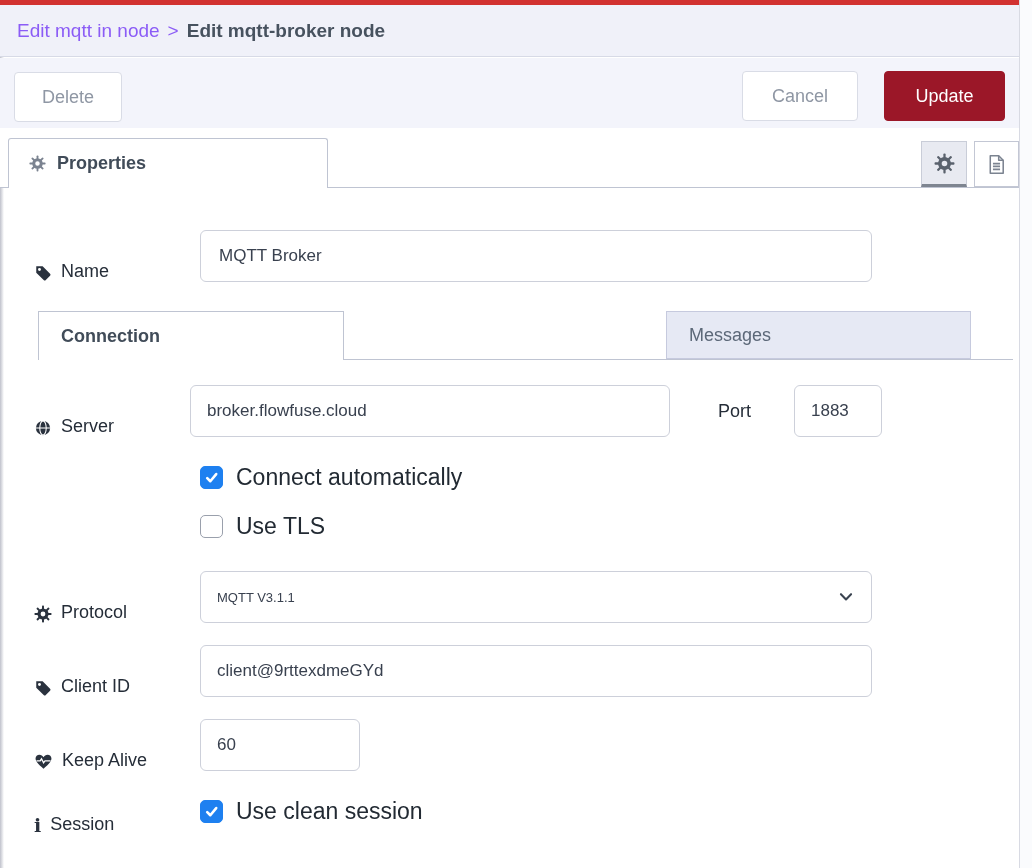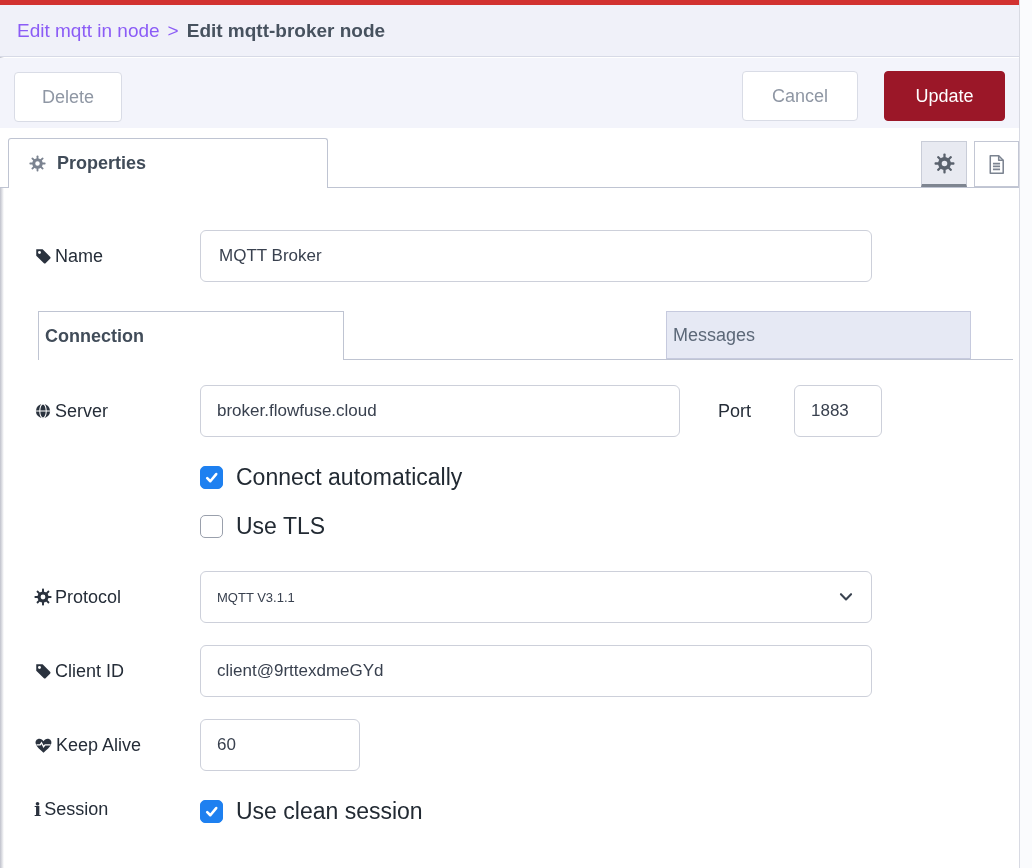--- a/index.html
+++ b/index.html
@@ -43,32 +43,32 @@
             padding-left:20px; font-size:18px; font-weight:bold; color:#414c59; z-index:2; }
   .properties-tab .ticon { color:#7b8390; display:flex; }
   .icon-btn { position:absolute; top:13px; width:46px; height:46px;
             display:flex; align-items:center; justify-content:center; cursor:pointer; }
   .icon-btn.gear-btn { left:921px; background:#e8eaf1; border:1px solid #c9cdd8;
             border-bottom:3px solid #7e8590; color:#5a626d; }
   .icon-btn.doc-btn  { left:974px; width:45px; background:#fff; border:1px solid #c3c7d4; color:#7b8390; }
 
   
   .field-label { position:absolute; left:34px; height:52px; display:flex;
-            align-items:center; gap:3px; font-size:18px; color:#252d38; }
+            align-items:flex-end; gap:9px; font-size:18px; color:#252d38; }
   .field-label .licon { display:flex; color:#2a323e; }
   .ti { position:absolute; border:1px solid #cdd0da; border-radius:6px; height:52px;
         font-size:17px; color:#39414f; padding:0 16px; font-family:inherit; background:#fff; outline:none; }
   .plain-label { position:absolute; height:52px; display:flex; align-items:center;
         font-size:18px; color:#252d38; }
 
   
   .subtabs { position:absolute; left:38px; top:311px; width:975px; height:49px;
              border-bottom:1px solid #bfc4d2; }
   .subtab  { position:absolute; top:0; height:48px; display:flex; align-items:center;
-             padding-left:6px; font-size:18px; cursor:pointer;
+             padding-left:22px; font-size:18px; cursor:pointer;
              background:#e6e9f4; border:1px solid #c6cade; color:#5c6878; }
   .subtab.active { background:#fff; border:1px solid #bfc4d2; border-bottom:none;
              height:49px; font-weight:bold; color:#414c59; z-index:2; }
   .st-0 { left:0;     width:306px; }
   .st-1 { left:314px; width:304px; }
   .st-2 { left:628px; width:305px; }
 
   
   .check-row { position:absolute; left:200px; display:flex; align-items:center;
                gap:13px; font-size:23px; color:#222a33; }
@@ -196,21 +196,21 @@
 </div>
 
 <div class="field-label" style="top:385px">
   <span class="licon">
     <svg viewBox="0 0 24 24" width="18" height="18">
         <use href="#def-globe"></use>
       </svg>
   </span>
   <span>Server</span>
 </div>
-<input class="ti" style="left: 200px; top: 385px; width: 480px;" value="broker.flowfuse.cloud">
+<input class="ti" style="left: 190px; top: 385px; width: 480px;" value="broker.flowfuse.cloud">
 <div class="plain-label" style="left:718px; top:385px">Port</div>
 <input class="ti" style="left: 794px; top: 385px; width: 88px;" value="1883">
 
 <div class="check-row" style="top:464px">
   <span class="checkbox checked">
     <span style="display:flex">
       <svg viewBox="0 0 14 14" width="15" height="15">
           <use href="#def-check"></use>
         </svg>
     </span>

